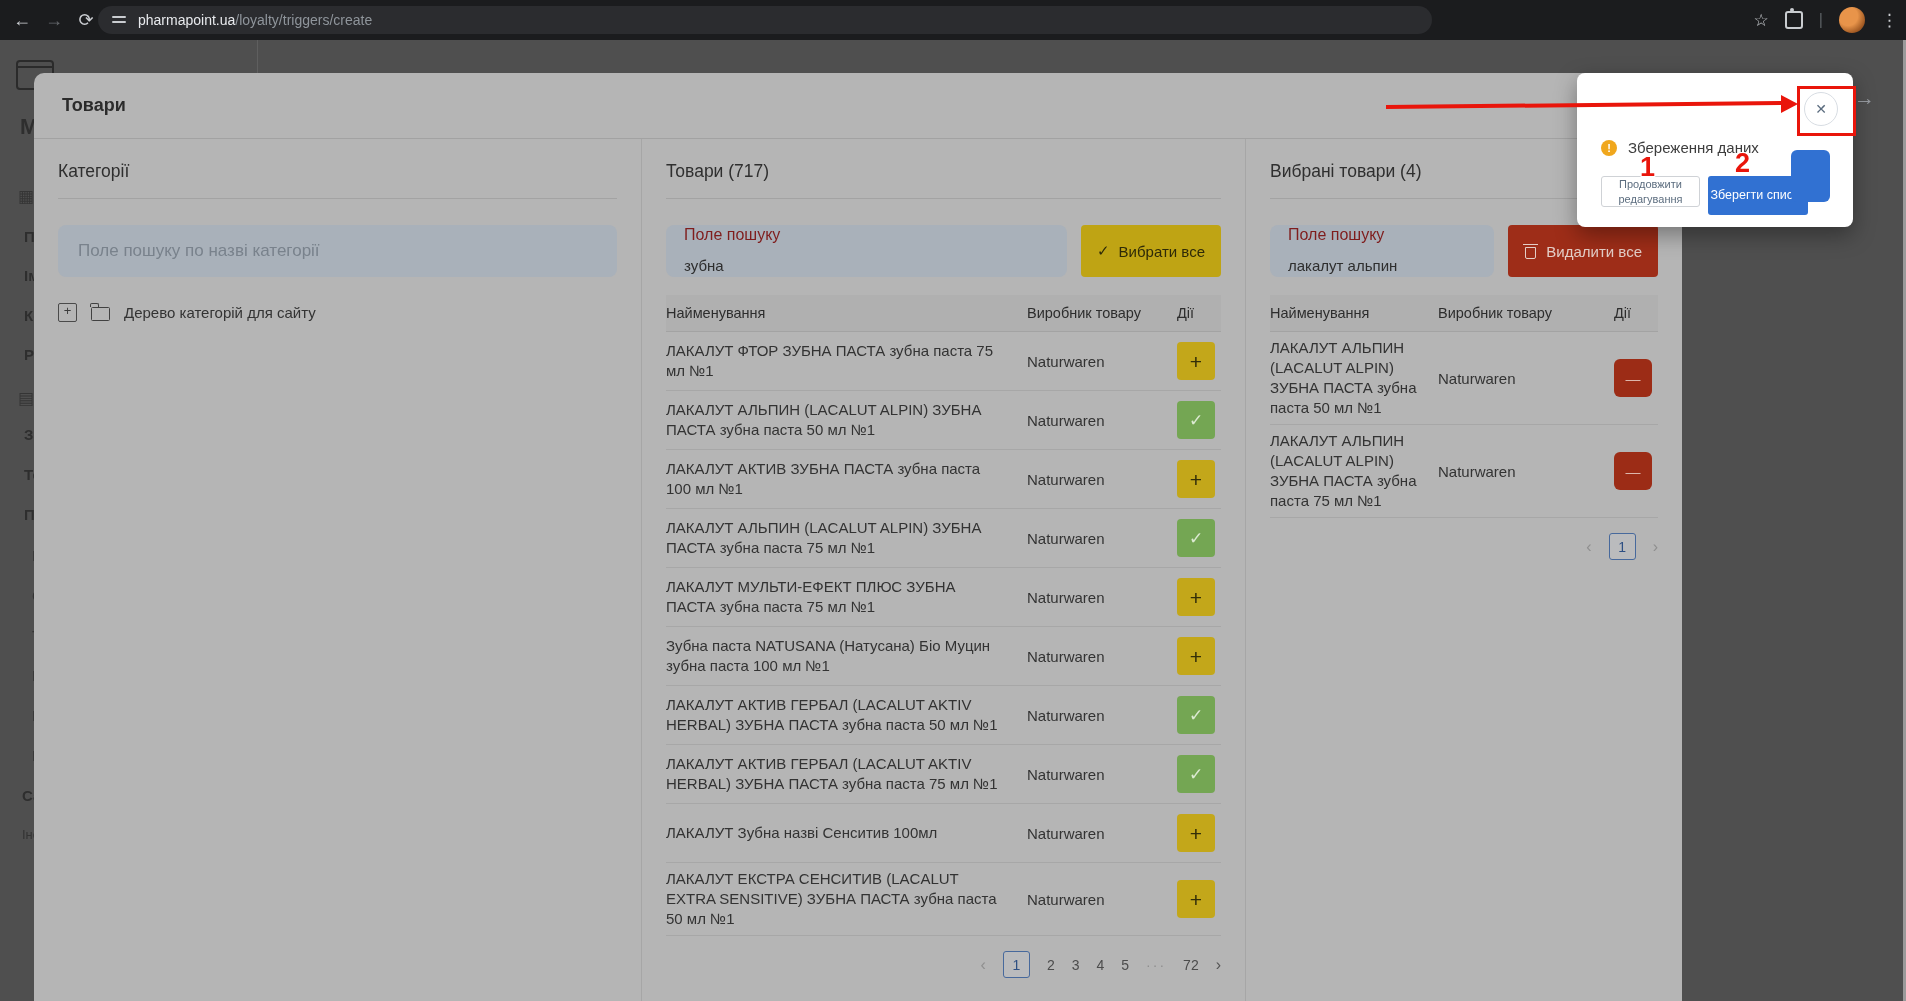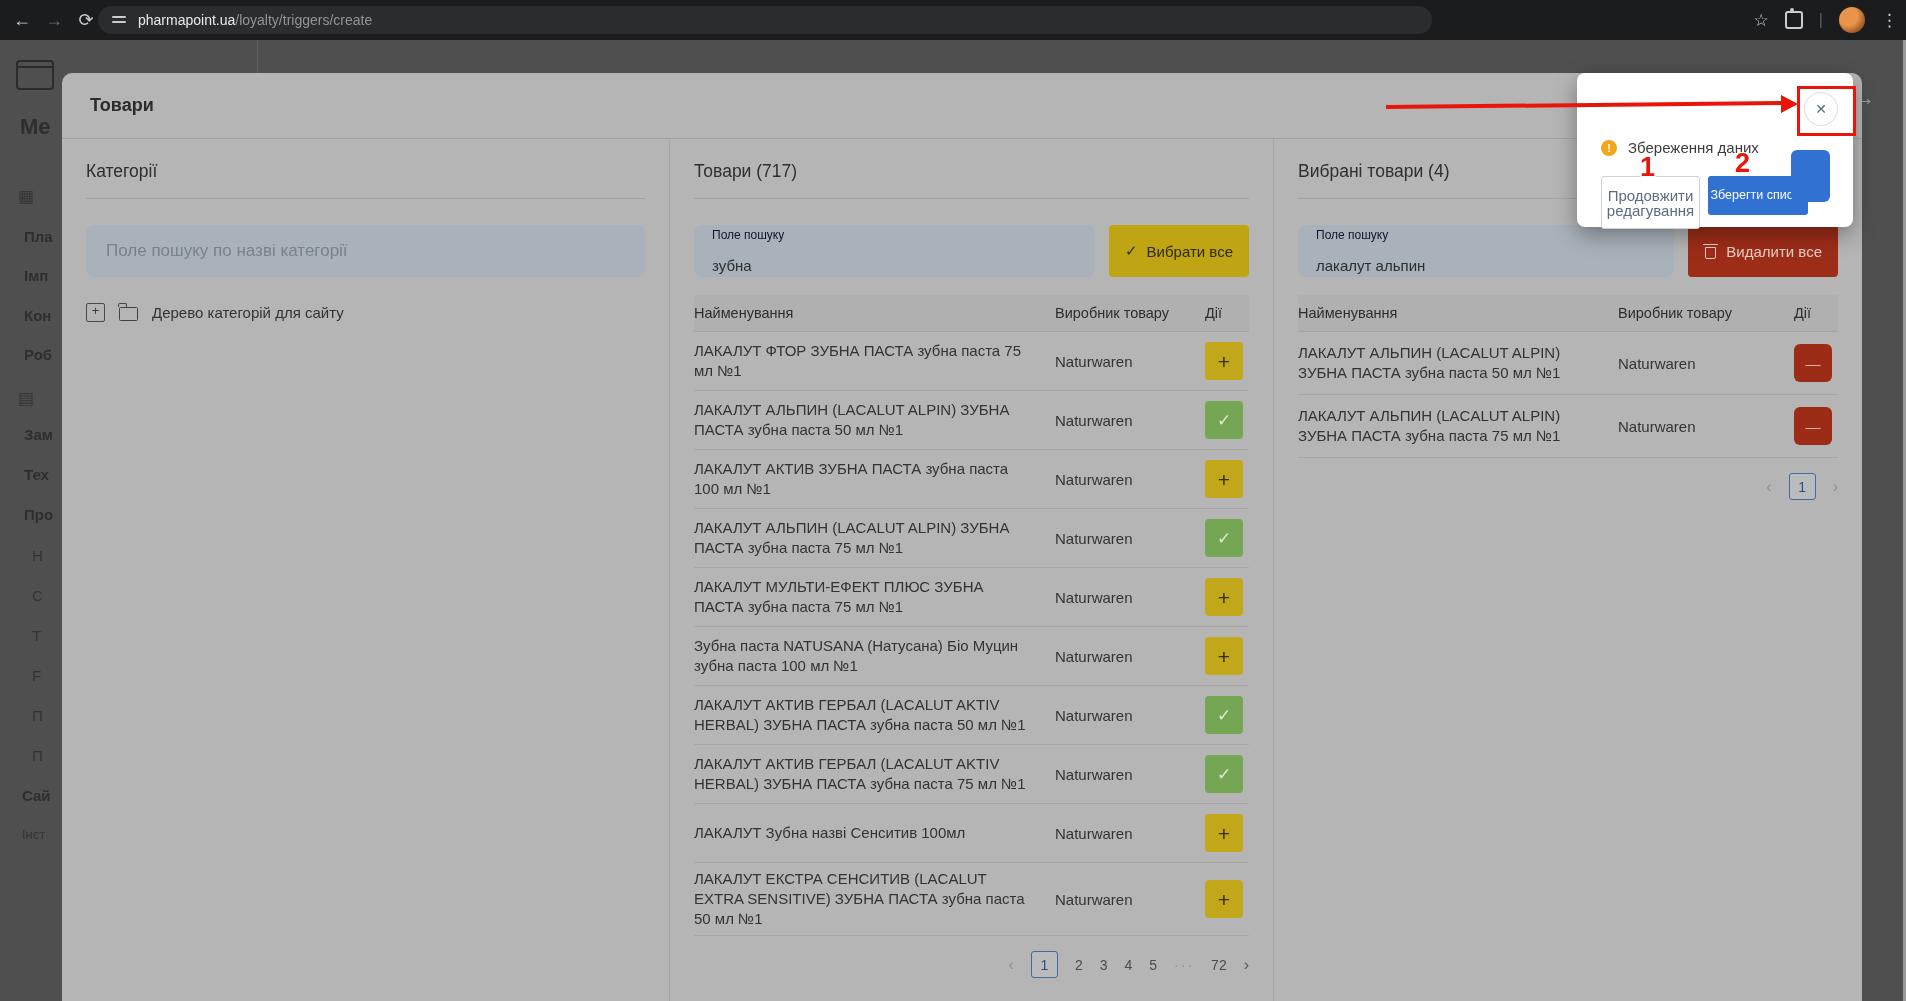--- a/index.html
+++ b/index.html
@@ -30,38 +30,38 @@
   .page-strip-line{position:absolute;left:257px;top:40px;width:1px;height:38px;background:#5f5f5f}
   .side-frag{position:absolute;color:#2e2e2e;font-weight:700;font-size:15px;white-space:nowrap;z-index:1}
   .side-frag.light{font-weight:400;color:#333}
   .win-icon{position:absolute;left:16px;top:60px;width:34px;height:26px;border:2px solid #2b2b2b;
             border-radius:4px;z-index:1}
   .win-icon i{display:block;height:2px;background:#2b2b2b;margin-top:4px}
   .grid-ic,.list-ic{position:absolute;left:18px;color:#353535;font-size:17px;z-index:1}
   .scrollbar{position:absolute;right:0;top:40px;width:3px;height:961px;background:#9a9a9a;z-index:21}
   .ext-arrow{position:absolute;left:1854px;top:86px;color:#979ba1;font-size:21px;z-index:2}
   
-  .modal{position:absolute;left:62px;top:73px;width:1800px;height:928px;background:#b5b5b5;
+  .modal{position:absolute;left:34px;top:73px;width:1648px;height:928px;background:#b5b5b5;
          border-radius:10px 10px 0 0;z-index:3;display:flex;flex-direction:column}
   .modal-head{height:66px;border-bottom:1px solid #a2a2a2;display:flex;align-items:center;
               padding:0 28px;box-sizing:border-box}
   .modal-title{font-size:18px;color:#2b2b2b;font-weight:700}
   .modal-body{flex:1;display:flex;min-height:0}
   .col{box-sizing:border-box;padding:22px 24px 0}
   .col.cats{width:607px}
   .col.prods{width:605px;border-left:1px solid #a6a6a6;border-right:1px solid #a6a6a6}
   .col.sel{flex:1}
   .col-title{font-size:17.5px;color:#2f2f2f;padding-bottom:16px;border-bottom:1px solid #a3a3a3}
   .search-row{margin-top:26px;display:flex;gap:14px;height:52px;align-items:stretch}
   .field{flex:1;background:#a9b1ba;border-radius:8px;padding:7px 18px;box-sizing:border-box;
          display:flex;flex-direction:column;justify-content:center;min-width:0}
   .field input{border:none;background:transparent;outline:none;font-size:17px;color:#2e2e2e;
                font-family:"Liberation Sans",sans-serif;width:100%}
   .field input::placeholder{color:#79828c;opacity:1}
-  .f-lbl{font-size:12px;color:#0f172a;line-height:14px}
+  .f-lbl{font-size:16px;color:#7f1d1d;line-height:14px}
   .f-val{font-size:15px;color:#2e2e2e;margin-top:15px;line-height:17px}
   .btn-yellow{background:#bfa414;color:#2e2a08;border:none;border-radius:4px;padding:0 16px;
               font-size:15px;display:flex;align-items:center;gap:9px;cursor:pointer;
               font-family:"Liberation Sans",sans-serif;white-space:nowrap}
   .btn-red{background:#9e2d18;color:#e4cec7;border:none;border-radius:4px;padding:0 16px;
            font-size:15px;display:flex;align-items:center;gap:9px;cursor:pointer;
            font-family:"Liberation Sans",sans-serif;white-space:nowrap}
   .trash{width:13px;height:15px;position:relative}
   .trash b{position:absolute;left:1px;right:1px;top:3px;bottom:0;border:1.5px solid #e4cec7;
            border-radius:0 0 2px 2px}
@@ -98,22 +98,22 @@
   
   .popup{position:absolute;left:1577px;top:73px;width:276px;height:154px;background:#fff;
          border-radius:8px;box-shadow:0 8px 22px rgba(0,0,0,.35);z-index:10}
   .close-circ{position:absolute;left:227px;top:19px;width:34px;height:34px;border-radius:50%;
               border:1px solid #d8dde3;background:#fff;color:#5a6b7e;font-size:14px;
               display:flex;align-items:center;justify-content:center;cursor:pointer}
   .pp-head{position:absolute;left:24px;top:66px;display:flex;align-items:center;gap:11px}
   .warn-ic{width:16px;height:16px;border-radius:50%;background:#f0a71d;color:#fff;font-size:11px;
            font-weight:700;display:flex;align-items:center;justify-content:center}
   .pp-title{font-size:15px;color:#3d3d3d}
-  .pp-btn1{position:absolute;left:24px;top:103px;width:99px;height:53px;background:#fff;
-           border:1px solid #cfd2d6;border-radius:3px;color:#5c6d7f;font-size:15px;
+  .pp-btn1{position:absolute;left:24px;top:103px;width:99px;height:31px;background:#fff;
+           border:1px solid #cfd2d6;border-radius:3px;color:#5c6d7f;font-size:11px;
            line-height:15px;cursor:pointer;font-family:"Liberation Sans",sans-serif;padding:0}
   .pp-btn2{position:absolute;left:131px;top:103px;width:100px;height:39px;background:#3171d2;
            border:none;border-radius:3px;color:#fff;font-size:12.5px;line-height:15px;
            cursor:pointer;font-family:"Liberation Sans",sans-serif;padding:0}
   .blue-sliver{position:absolute;left:1791px;top:150px;width:39px;height:52px;background:#3171d2;
                border-radius:6px;z-index:11}
   .anno-box{position:absolute;left:1797px;top:86px;width:53px;height:44px;border:3.5px solid #e9150b;
             z-index:13}
   .anno-line{position:absolute;left:1386px;top:103px;width:398px;height:4px;background:#e9150b;
              z-index:13;transform:rotate(-0.6deg)}

